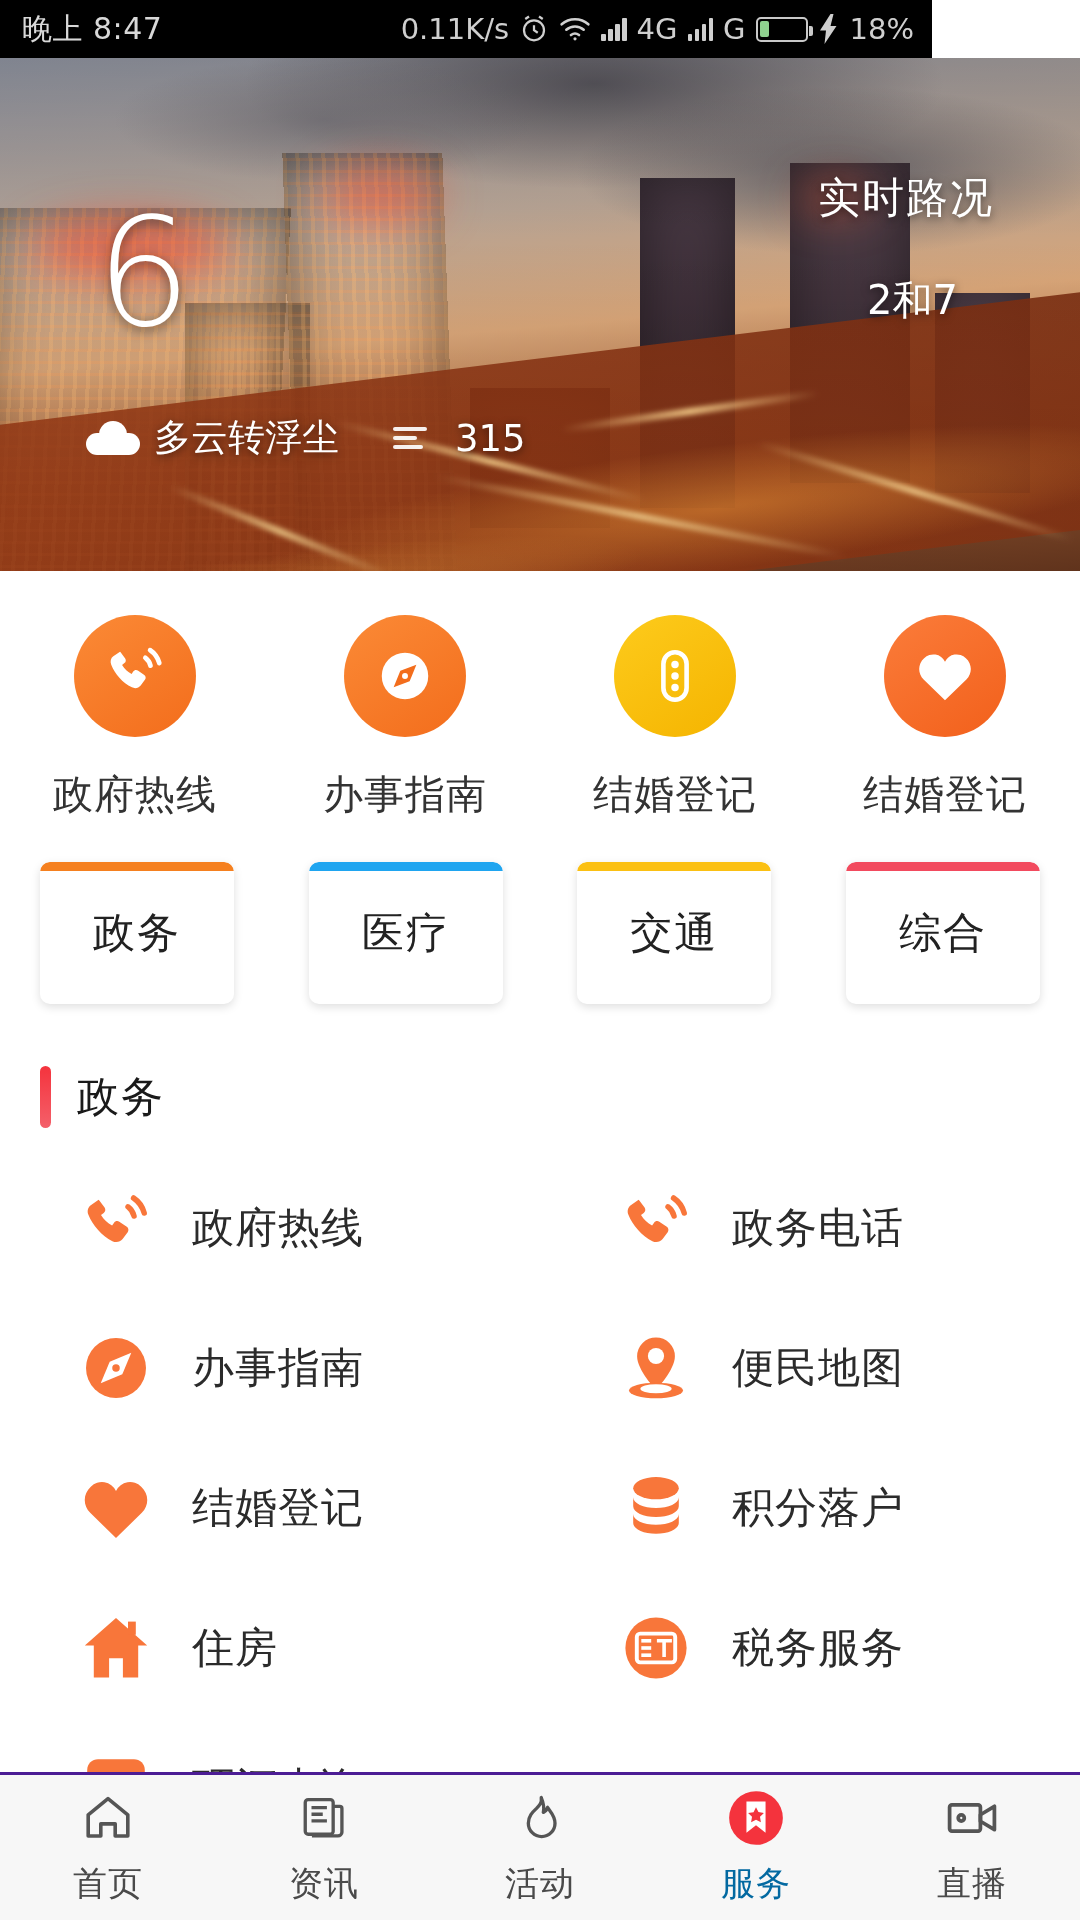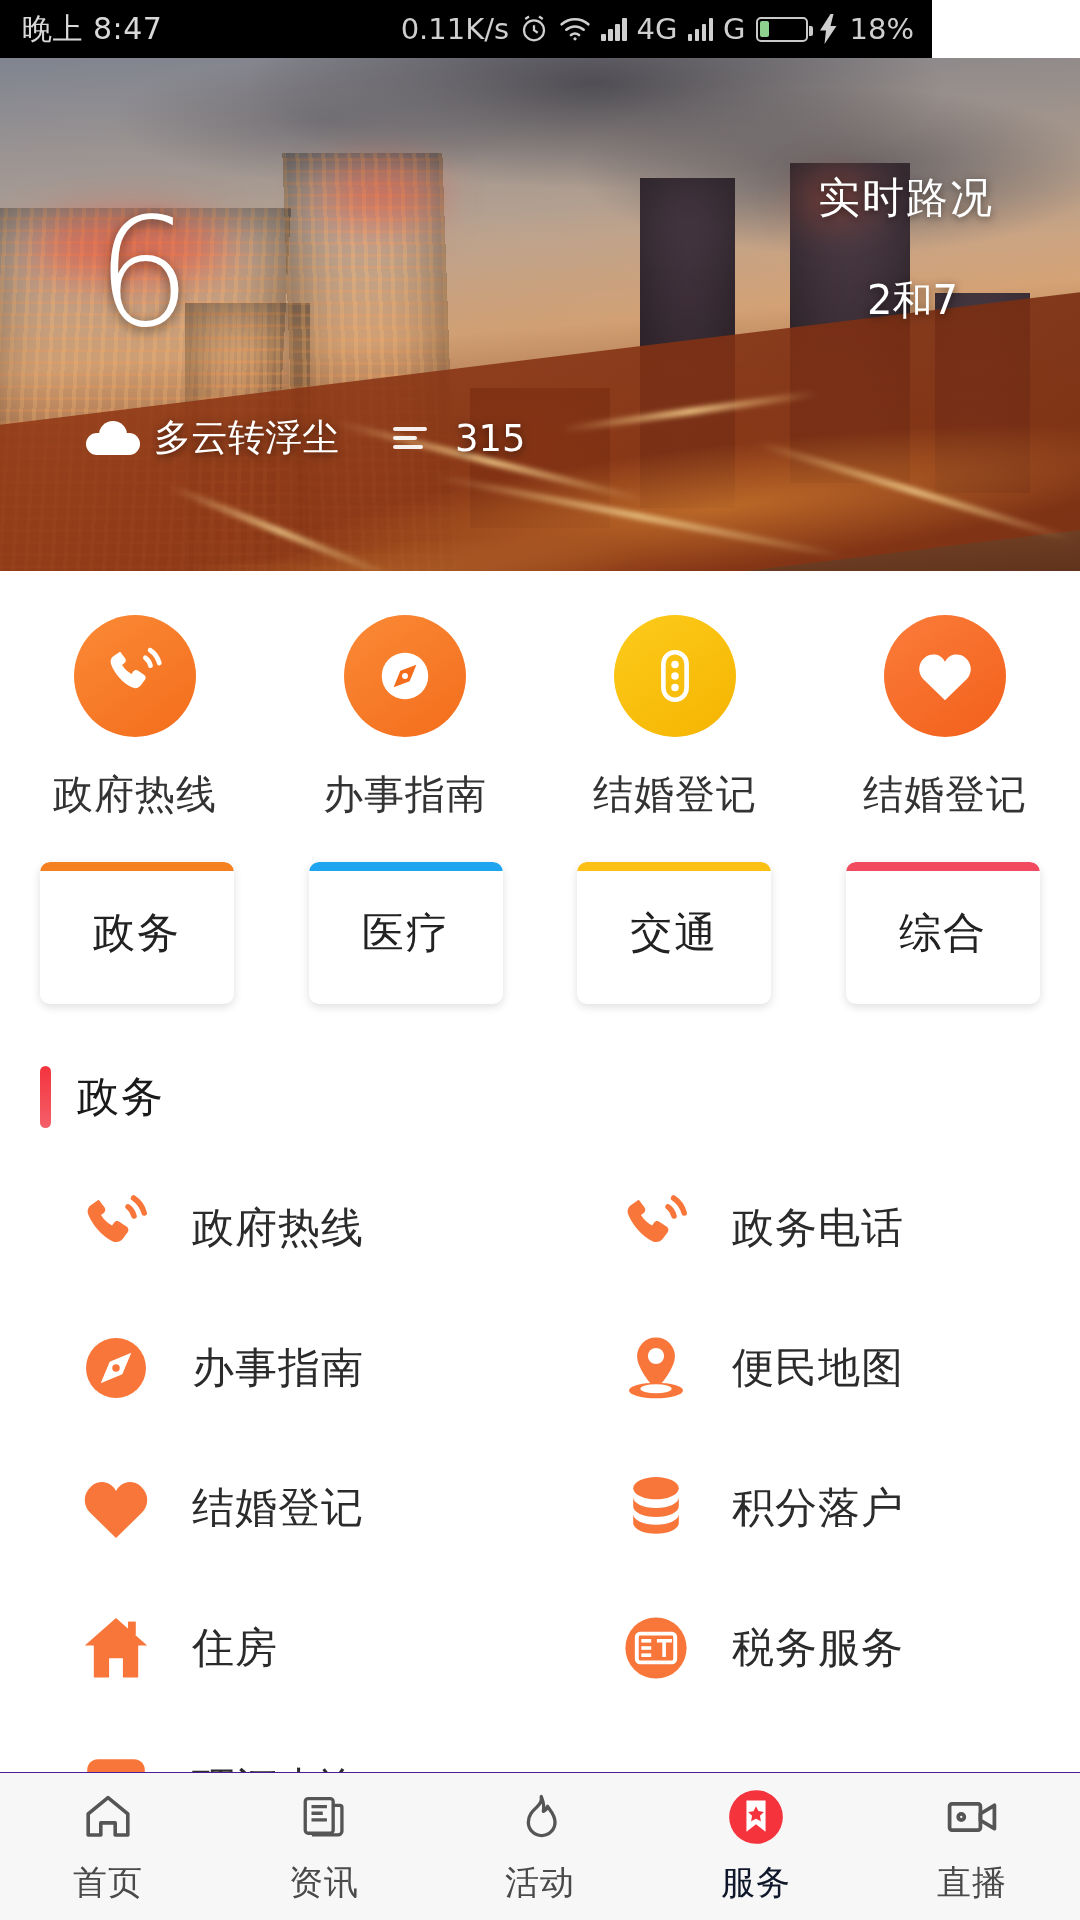--- a/index.html
+++ b/index.html
@@ -104,25 +104,25 @@
   .sec-title{font-size:42px;color:#1a1a1a;letter-spacing:2px;}
 
   
   .grid{display:flex;flex-wrap:wrap;padding:30px 0 0 0;}
   .g-item{width:50%;display:flex;align-items:center;height:140px;padding-left:78px;}
   .g-ico{width:76px;height:76px;display:flex;align-items:center;justify-content:center;flex:0 0 76px;}
   .g-label{margin-left:38px;font-size:42px;color:#2b2b2b;letter-spacing:1px;}
 
   
   .tabbar{position:absolute;left:0;bottom:0;width:1080px;height:148px;background:#f7f7f7;
-          border-top:1px solid #4c1d95;display:flex;align-items:center;}
+          border-top:3px solid #4c1d95;display:flex;align-items:center;}
   .tab{flex:1;display:flex;flex-direction:column;align-items:center;justify-content:center;gap:14px;}
   .tab-ico{height:58px;display:flex;align-items:center;justify-content:center;}
   .tab-label{font-size:34px;color:#4a4a4a;letter-spacing:1px;}
-  .tab.active .tab-label{color:#0f172a;}
+  .tab.active .tab-label{color:#0369a1;}
 </style>
 </head>
 <body>
 
 <div class="statusbar">
   <div class="sb-left">
     <span>晚上 8:47</span>
   </div>
   <div class="sb-right">
     <span>0.11K/s</span>

